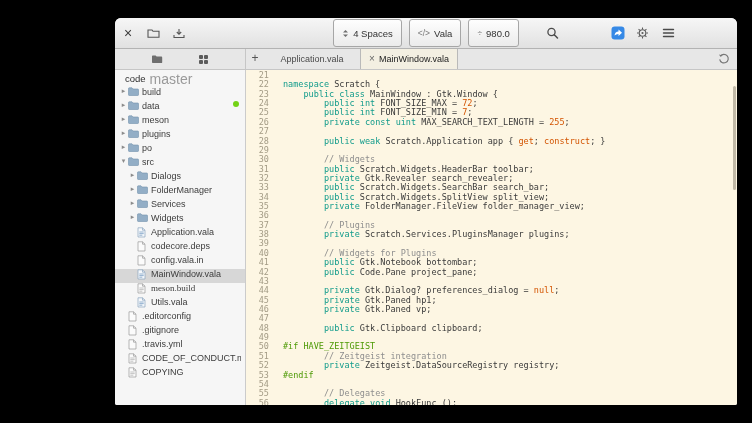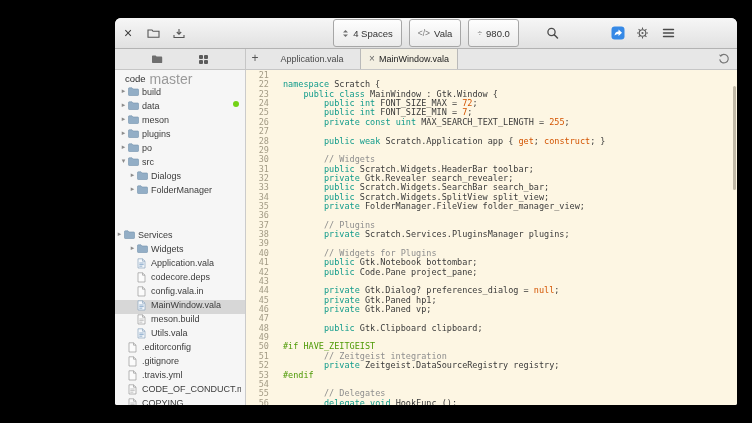--- a/index.html
+++ b/index.html
@@ -239,21 +239,21 @@
           </div>
           <div class="tree-row" style="padding-left: 13px;">
             <span class="chev">▸</span>
             <span class="t-icon">
               <svg width="11" height="9" viewBox="0 0 11 9">
                 <path d="M.5 1.5Q.5.8 1.2.8H4l1 1.2h4.8q.7 0 .7.7v5q0 .8-.7.8H1.2Q.5 8.5.5 7.8z" fill="#93aec6" stroke="#7292ad" stroke-width=".6"></path>
               </svg>
             </span>
             <span class="t-label">FolderManager</span>
           </div>
-          <div class="tree-row" style=" margin-top: 31px;">
+          <div class="tree-row" style="padding-left: 13px;">
             <span class="chev">▸</span>
             <span class="t-icon">
               <svg width="11" height="9" viewBox="0 0 11 9">
                 <path d="M.5 1.5Q.5.8 1.2.8H4l1 1.2h4.8q.7 0 .7.7v5q0 .8-.7.8H1.2Q.5 8.5.5 7.8z" fill="#93aec6" stroke="#7292ad" stroke-width=".6"></path>
               </svg>
             </span>
             <span class="t-label">Services</span>
           </div>
           <div class="tree-row" style="padding-left: 13px;">
             <span class="chev">▸</span>
@@ -299,21 +299,21 @@
             <span class="chev"></span>
             <span class="t-icon">
               <svg width="9" height="11" viewBox="0 0 9 11">
                 <path d="M1 .8H5.5L8 3.2V10H1z" fill="#f5f8fb" stroke="#8aa3bd" stroke-width=".7"></path>
                 <path d="M5.5.8V3.2H8" fill="none" stroke="#8aa3bd" stroke-width=".7"></path>
                 <path d="M2.3 5h4.4M2.3 6.6h4.4M2.3 8.2h3" stroke="#7b9ec4" stroke-width=".8"></path>
               </svg>
             </span>
             <span class="t-label">MainWindow.vala</span>
           </div>
-          <div class="tree-row" style="padding-left: 13px;">
+          <div class="tree-row" style="padding-left: 13px; font-family: Liberation Serif, serif;">
             <span class="chev"></span>
             <span class="t-icon">
               <svg width="9" height="11" viewBox="0 0 9 11">
                 <path d="M1 .8H5.5L8 3.2V10H1z" fill="#fbfbfb" stroke="#9a9a9a" stroke-width=".7"></path>
                 <path d="M5.5.8V3.2H8" fill="none" stroke="#9a9a9a" stroke-width=".7"></path>
                 <path d="M2.3 5h4.4M2.3 6.6h4.4M2.3 8.2h3" stroke="#b5b5b5" stroke-width=".8"></path>
               </svg>
             </span>
             <span class="t-label">meson.build</span>
           </div>

